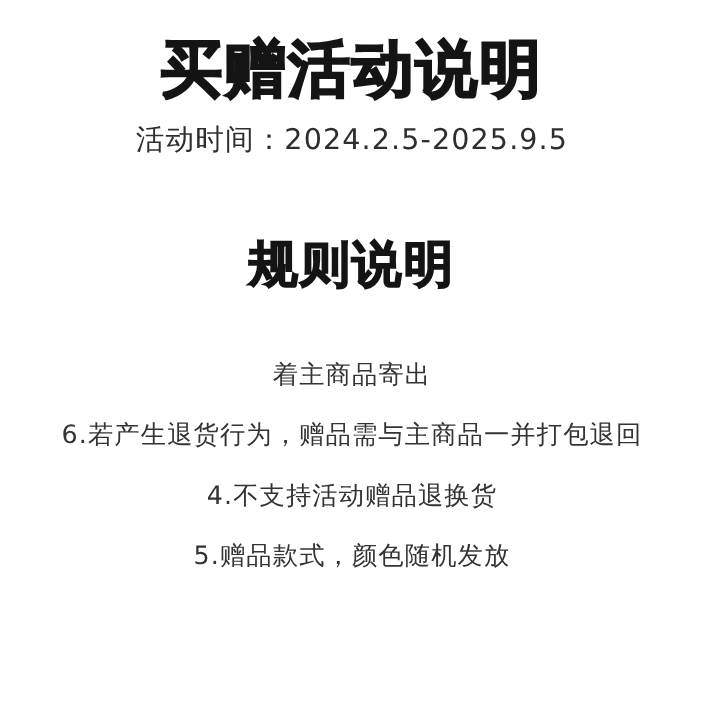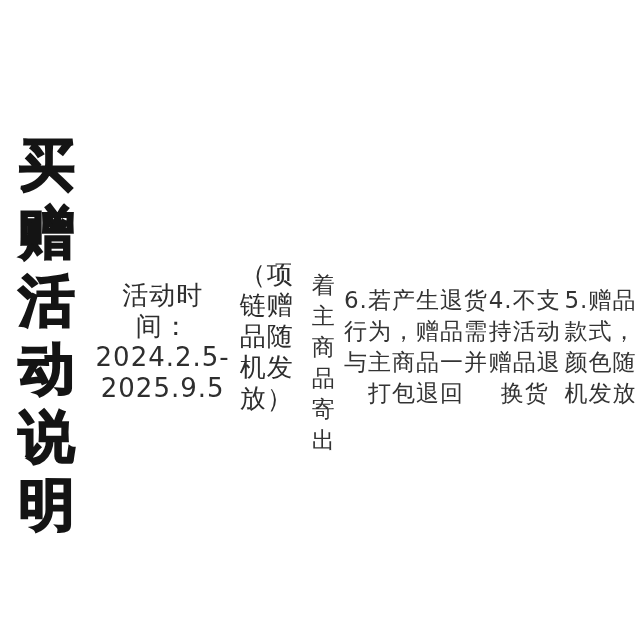--- a/index.html
+++ b/index.html
@@ -12,21 +12,21 @@
     background: #ffffff;
     overflow: hidden;
     font-family: "DejaVu Sans", "Liberation Sans", sans-serif;
   }
   .page {
     width: 640px;
     height: 640px;
     box-sizing: border-box;
     padding-top: 30px;
     display: flex;
-    flex-direction: row;
+    flex-direction: column;
     align-items: center;
     text-align: center;
     background: #ffffff;
   }
   .title {
     margin: 0;
     font-size: 56px;
     line-height: 68px;
     font-weight: 900;
     letter-spacing: 2px;
@@ -71,22 +71,22 @@
 </style>
 </head>
 <body>
 
 <div class="page">
 
   <h1 class="title">买赠活动说明</h1>
 
   <p class="subtitle">活动时间：2024.2.5-2025.9.5</p>
 
-  <p class="note">（项链赠品随机发放）</p>
 
+  <h2 class="rules-heading">规则说明</h2>
 
   <p class="rule">
     <br>
     <span>着主商品寄出</span>
   </p>
 
   <p class="rule">
     <span>6.若产生退货行为，赠品需与主商品一并打包退回</span>
   </p>
 

